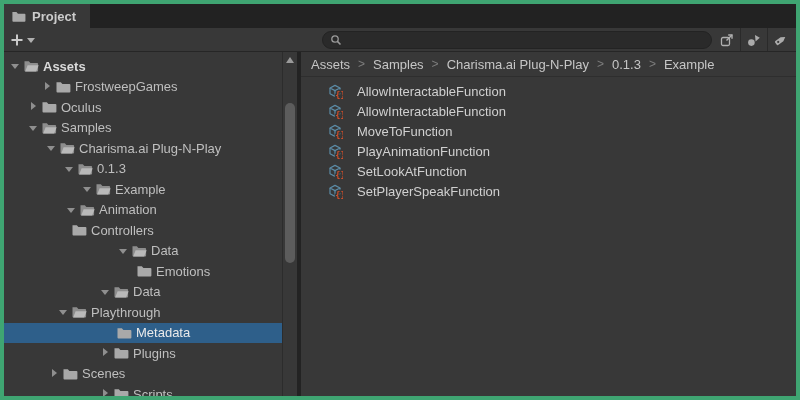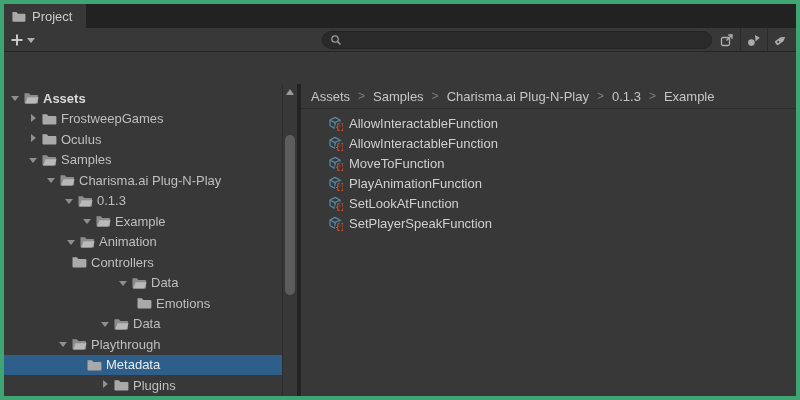--- a/index.html
+++ b/index.html
@@ -3,42 +3,42 @@
 <meta charset="utf-8">
 <style>
   * { margin:0; padding:0; box-sizing:border-box; }
   html,body { width:800px; height:400px; background:#1a1a1a; }
   body { font-family:"Liberation Sans","DejaVu Sans",sans-serif; font-size:13px; color:#c0c0c0; }
 
   .frame { width:800px; height:400px; border:4px solid #3fa572; background:#383838;
            display:flex; flex-direction:column; overflow:hidden; }
 
   
-  .tabstrip { height:24px; background:#222222; display:flex; flex:none; }
+  .tabstrip { height:24px; background:#222222; display:flex; flex:none;font-weight:bold; }
   .tab { background:#383838; display:flex; align-items:center; gap:6px; padding:0 14px 0 7px;
          color:#cccccc; }
   .tab .ficon { width:15px; height:15px; flex:none; }
 
   
   .toolbar { height:24px; background:#383838; border-bottom:1px solid #262626;
              display:flex; align-items:center; padding:0 6px 0 6px; flex:none; }
   .plusbtn { display:flex; align-items:center; gap:3px; cursor:default; }
   .caret { width:0; height:0; border-left:4px solid transparent; border-right:4px solid transparent;
            border-top:5px solid #b0b0b0; margin-top:1px; }
   .search { margin-left:auto; width:390px; height:18px; background:#2a2a2a;
             border:1px solid #232323; border-radius:9px; display:flex; align-items:center;
             padding:0 6px; gap:4px; }
   .search input { flex:1; background:transparent; border:none; outline:none; color:#d0d0d0;
                   font-family:inherit; font-size:12px; min-width:0; }
   .tb-icons { display:flex; align-items:center; height:100%; margin-left:2px; width:76px; flex:none; }
   .tb-btn { height:100%; display:flex; align-items:center; justify-content:center; padding:0 5px; }
   .tb-sep { width:1px; height:100%; background:#2a2a2a; flex:none; }
 
   
-  .content { flex:1; display:flex; min-height:0;margin-top:32px; }
+  .content { flex:1; display:flex; min-height:0; }
   .left { width:293px; flex:none; position:relative; overflow:hidden; background:#383838; }
   .tree { padding-top:4px; }
   .vsplit { width:4px; flex:none; background:#232323; }
   .right { flex:1; display:flex; flex-direction:column; overflow:hidden; background:#383838; }
 
   
   .trow { height:20.5px; display:flex; align-items:center; white-space:nowrap; padding-right:18px; }
   .trow.selected { background:#2e5f8a; }
   .trow.selected .tlabel { color:#eaeaea; }
   .arr { width:14px; height:14px; flex:none; position:relative; }
@@ -62,21 +62,21 @@
               background:#5c5c5c; border-radius:5px; }
 
   
   .crumbs { height:25px; flex:none; display:flex; align-items:center; gap:8px;
             padding:0 10px; border-bottom:1px solid #2e2e2e; white-space:nowrap; overflow:hidden; }
   .crumb { color:#c6c6c6; }
   .crumb-sep { color:#7d7d7d; font-size:12px; }
 
   
   .filelist { flex:1; padding:4px 0 0 26px; overflow:hidden; }
-  .frow { height:20px; display:flex; align-items:center; gap:6px; white-space:nowrap; }
+  .frow { height:20px; display:flex; align-items:center; gap:14px; white-space:nowrap; }
   .frow .flabel { color:#d0d0d0; }
   .sicon { width:16px; height:16px; flex:none; }
 
   svg { display:block; }
 </style>
 </head>
 <body>
 
 <svg width="0" height="0" style="position:absolute">
   <defs>
@@ -171,21 +171,21 @@
     <div class="left">
       <div class="tree">
 
         <div class="trow bold" style="padding-left:5px">
           <span class="arr exp"></span>
           <svg class="ficon">
               <use href="#folder-open"></use>
             </svg>
           <span class="tlabel">Assets</span>
         </div>
-        <div class="trow" style="padding-left:23px">
+        <div class="trow" style="padding-left:37px">
           <span class="arr col"></span>
           <svg class="ficon">
               <use href="#folder-closed"></use>
             </svg>
           <span class="tlabel">FrostweepGames</span>
         </div>
         <div class="trow" style="padding-left:23px">
           <span class="arr col"></span>
           <svg class="ficon">
               <use href="#folder-closed"></use>
@@ -255,21 +255,21 @@
             </svg>
           <span class="tlabel">Data</span>
         </div>
         <div class="trow" style="padding-left:53px">
           <span class="arr exp"></span>
           <svg class="ficon">
               <use href="#folder-open"></use>
             </svg>
           <span class="tlabel">Playthrough</span>
         </div>
-        <div class="trow selected" style="padding-left:68px">
+        <div class="trow selected" style="padding-left:98px">
           <span class="arr"></span>
           <svg class="ficon">
               <use href="#folder-closed"></use>
             </svg>
           <span class="tlabel">Metadata</span>
         </div>
         <div class="trow" style="padding-left:95px">
           <span class="arr col"></span>
           <svg class="ficon">
               <use href="#folder-closed"></use>

